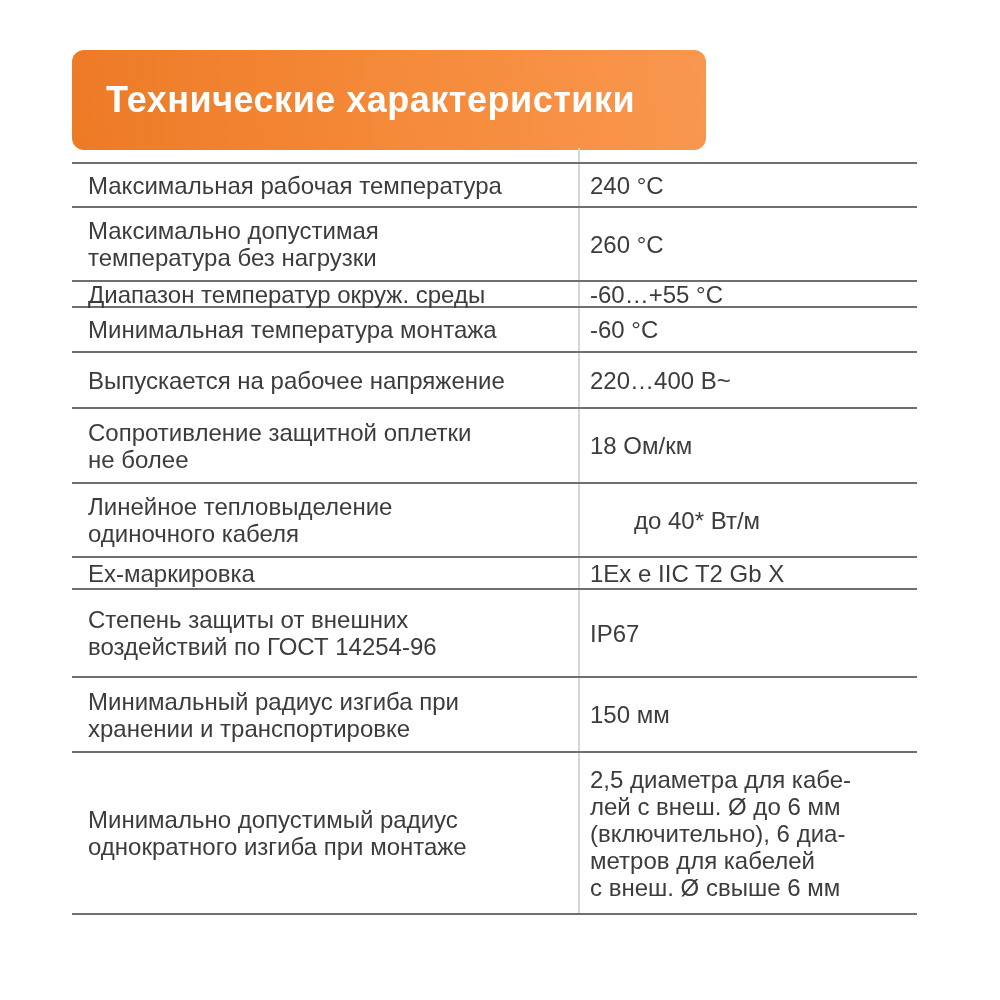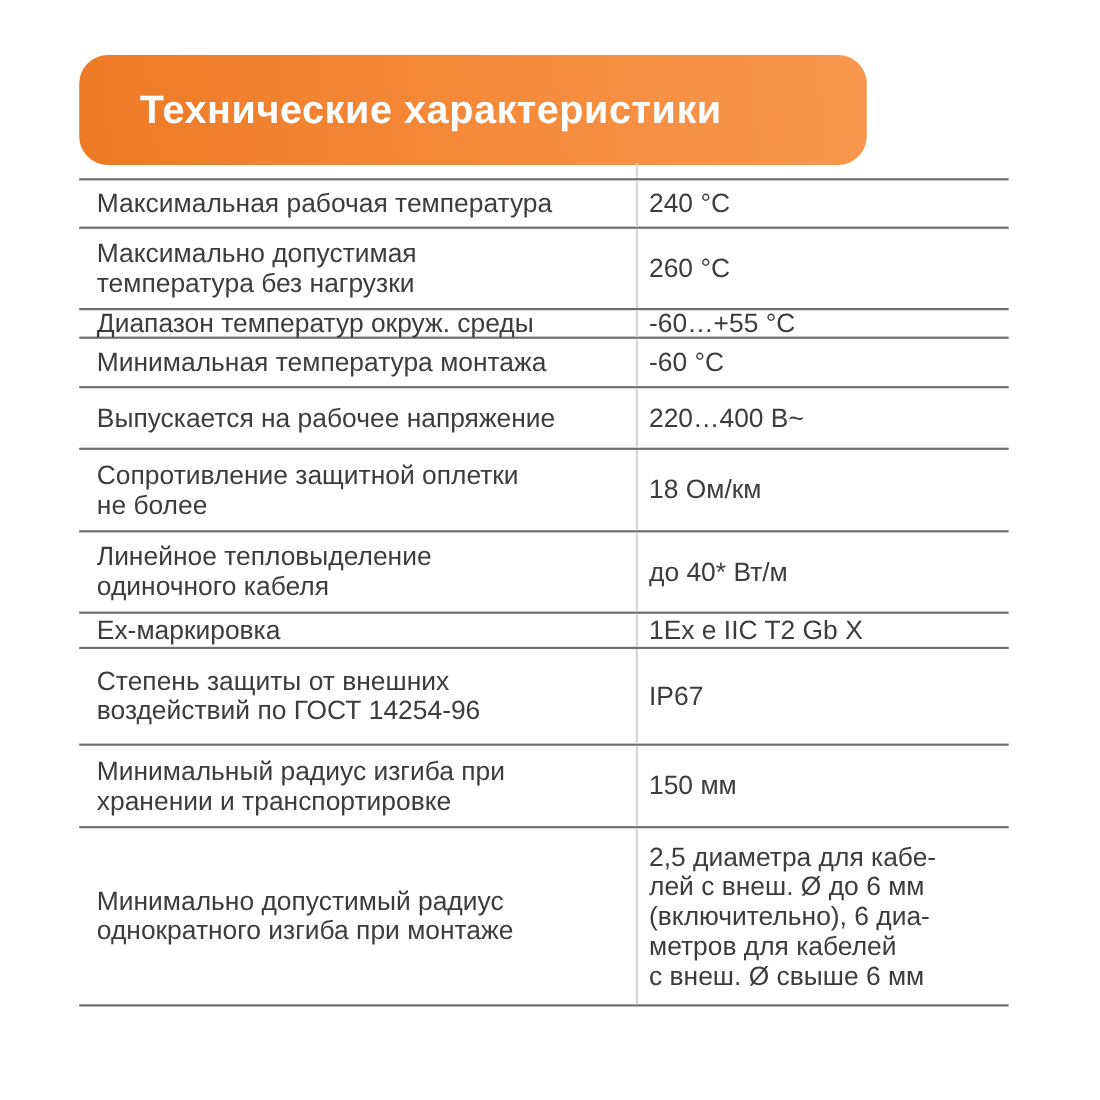--- a/index.html
+++ b/index.html
@@ -5,25 +5,25 @@
   html,body{margin:0;padding:0;}
   body{
     width:1000px;height:1000px;background:#ffffff;
     font-family:"Liberation Sans", sans-serif;
     position:relative;overflow:hidden;
   }
   .page{position:absolute;inset:0;}
 
   
   .badge{
-    position:absolute;left:72px;top:50px;width:716px;height:100px;
-    border-radius:26px;
+    position:absolute;left:72px;top:50px;width:634px;height:100px;
+    border-radius:12px;
     background:linear-gradient(83deg,#ED7A25 0%,#F58B3B 55%,#F9974F 100%);
     display:flex;align-items:center;
-    padding-left:55px;box-sizing:border-box;
+    padding-left:34px;box-sizing:border-box;
   }
   .badge-title{
     color:#ffffff;font-size:36px;font-weight:bold;letter-spacing:.5px;
     white-space:nowrap;
   }
 
   
   .spec-table{
     position:absolute;left:72px;top:162px;width:845px;
     border-bottom:2px solid #6F6F6F;
@@ -84,21 +84,21 @@
       </div>
       <div class="spec-row" style="height: 56px;">
         <div class="cell cell-label">Выпускается на рабочее напряжение</div>
         <div class="cell cell-value">220…400 В~</div>
       </div>
       <div class="spec-row" style="height: 75px;">
         <div class="cell cell-label">Сопротивление защитной оплетки
 не более</div>
         <div class="cell cell-value">18 Ом/км</div>
       </div>
-      <div class="spec-row" style="height: 74px;">
+      <div class="spec-row" style="height: 74px; gap: 44px;">
         <div class="cell cell-label">Линейное тепловыделение
 одиночного кабеля</div>
         <div class="cell cell-value">до 40* Вт/м</div>
       </div>
       <div class="spec-row" style="height: 32px;">
         <div class="cell cell-label">Ex-маркировка</div>
         <div class="cell cell-value">1Ex e IIC T2 Gb X</div>
       </div>
       <div class="spec-row" style="height: 88px;">
         <div class="cell cell-label">Степень защиты от внешних

